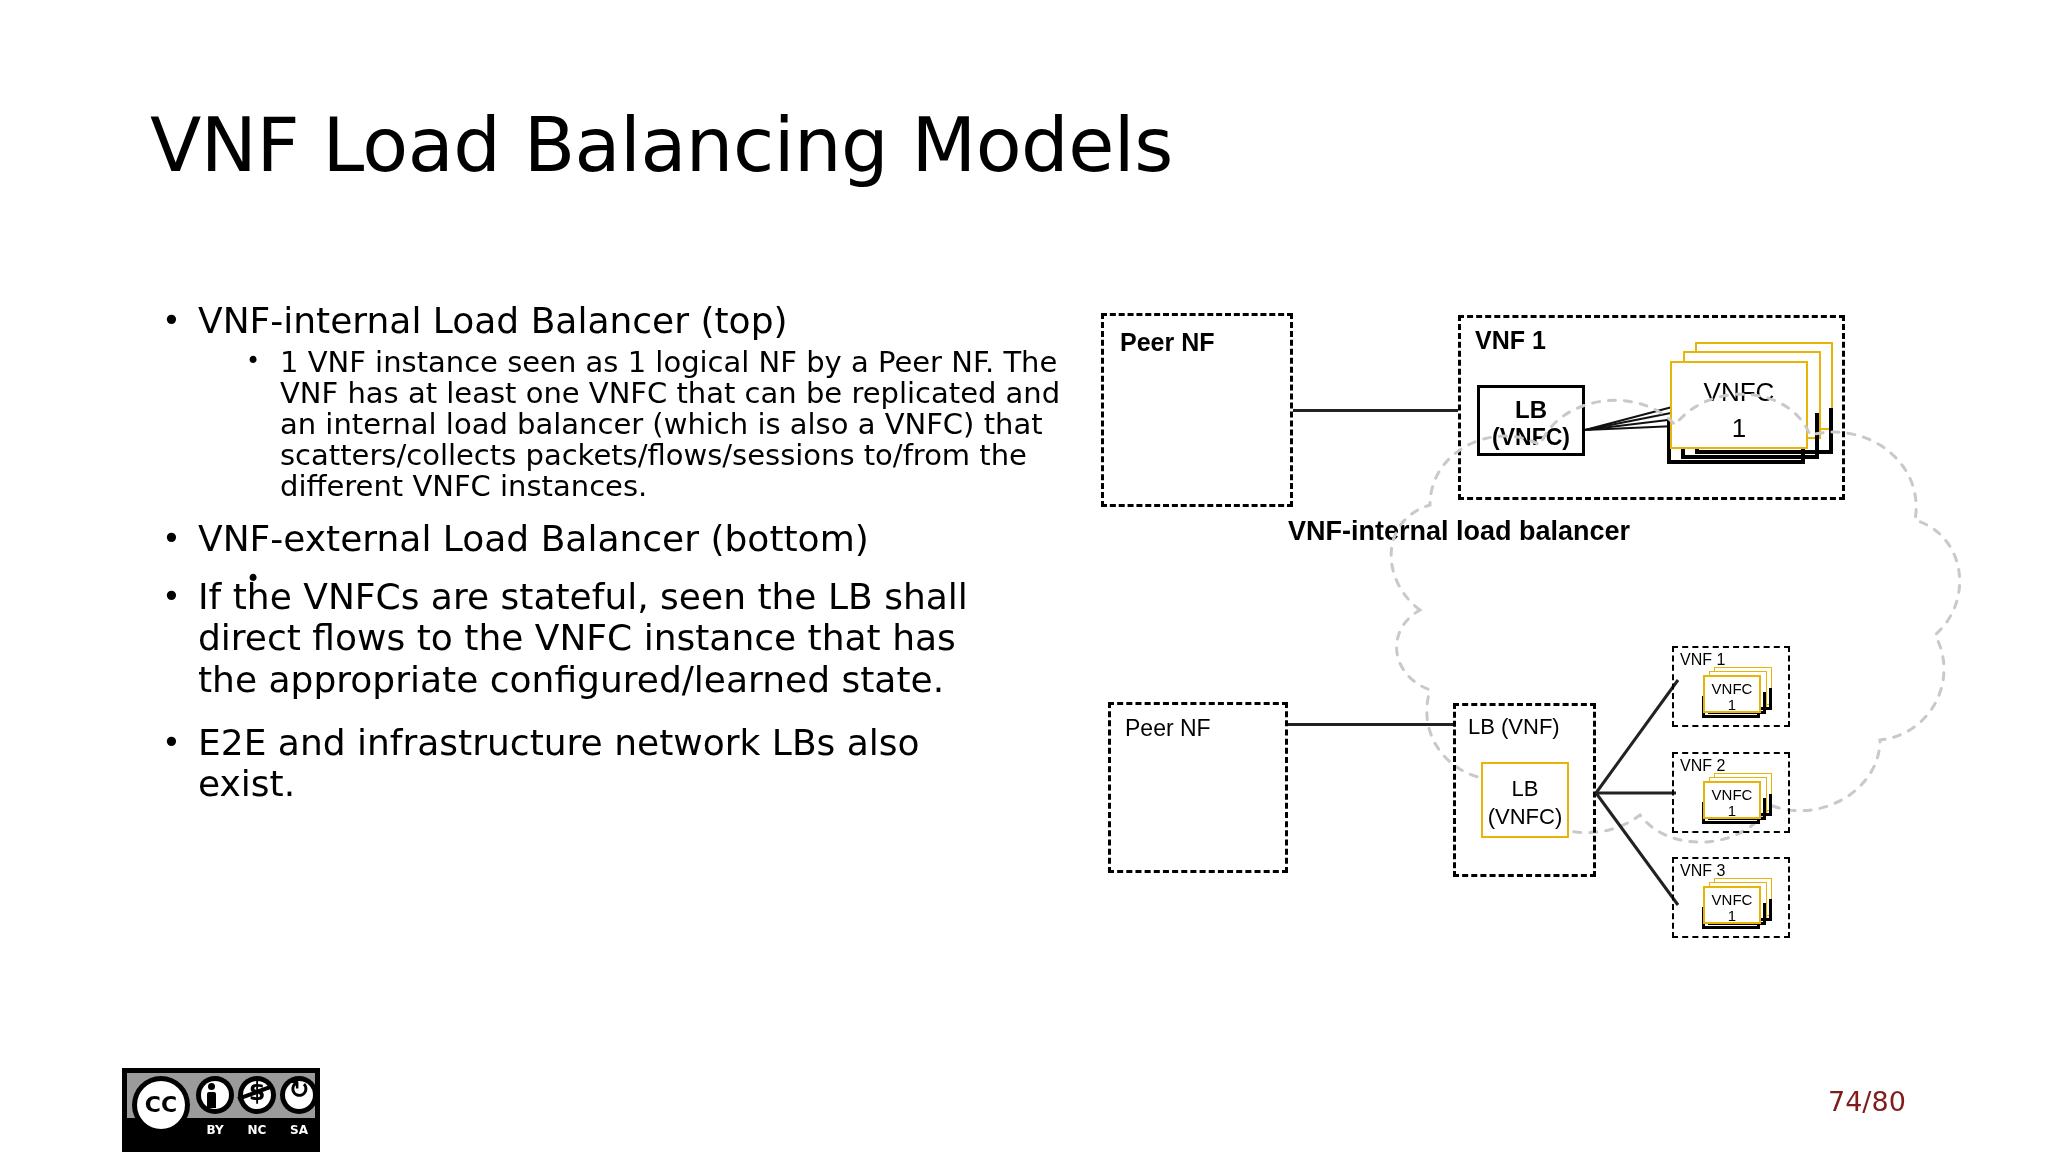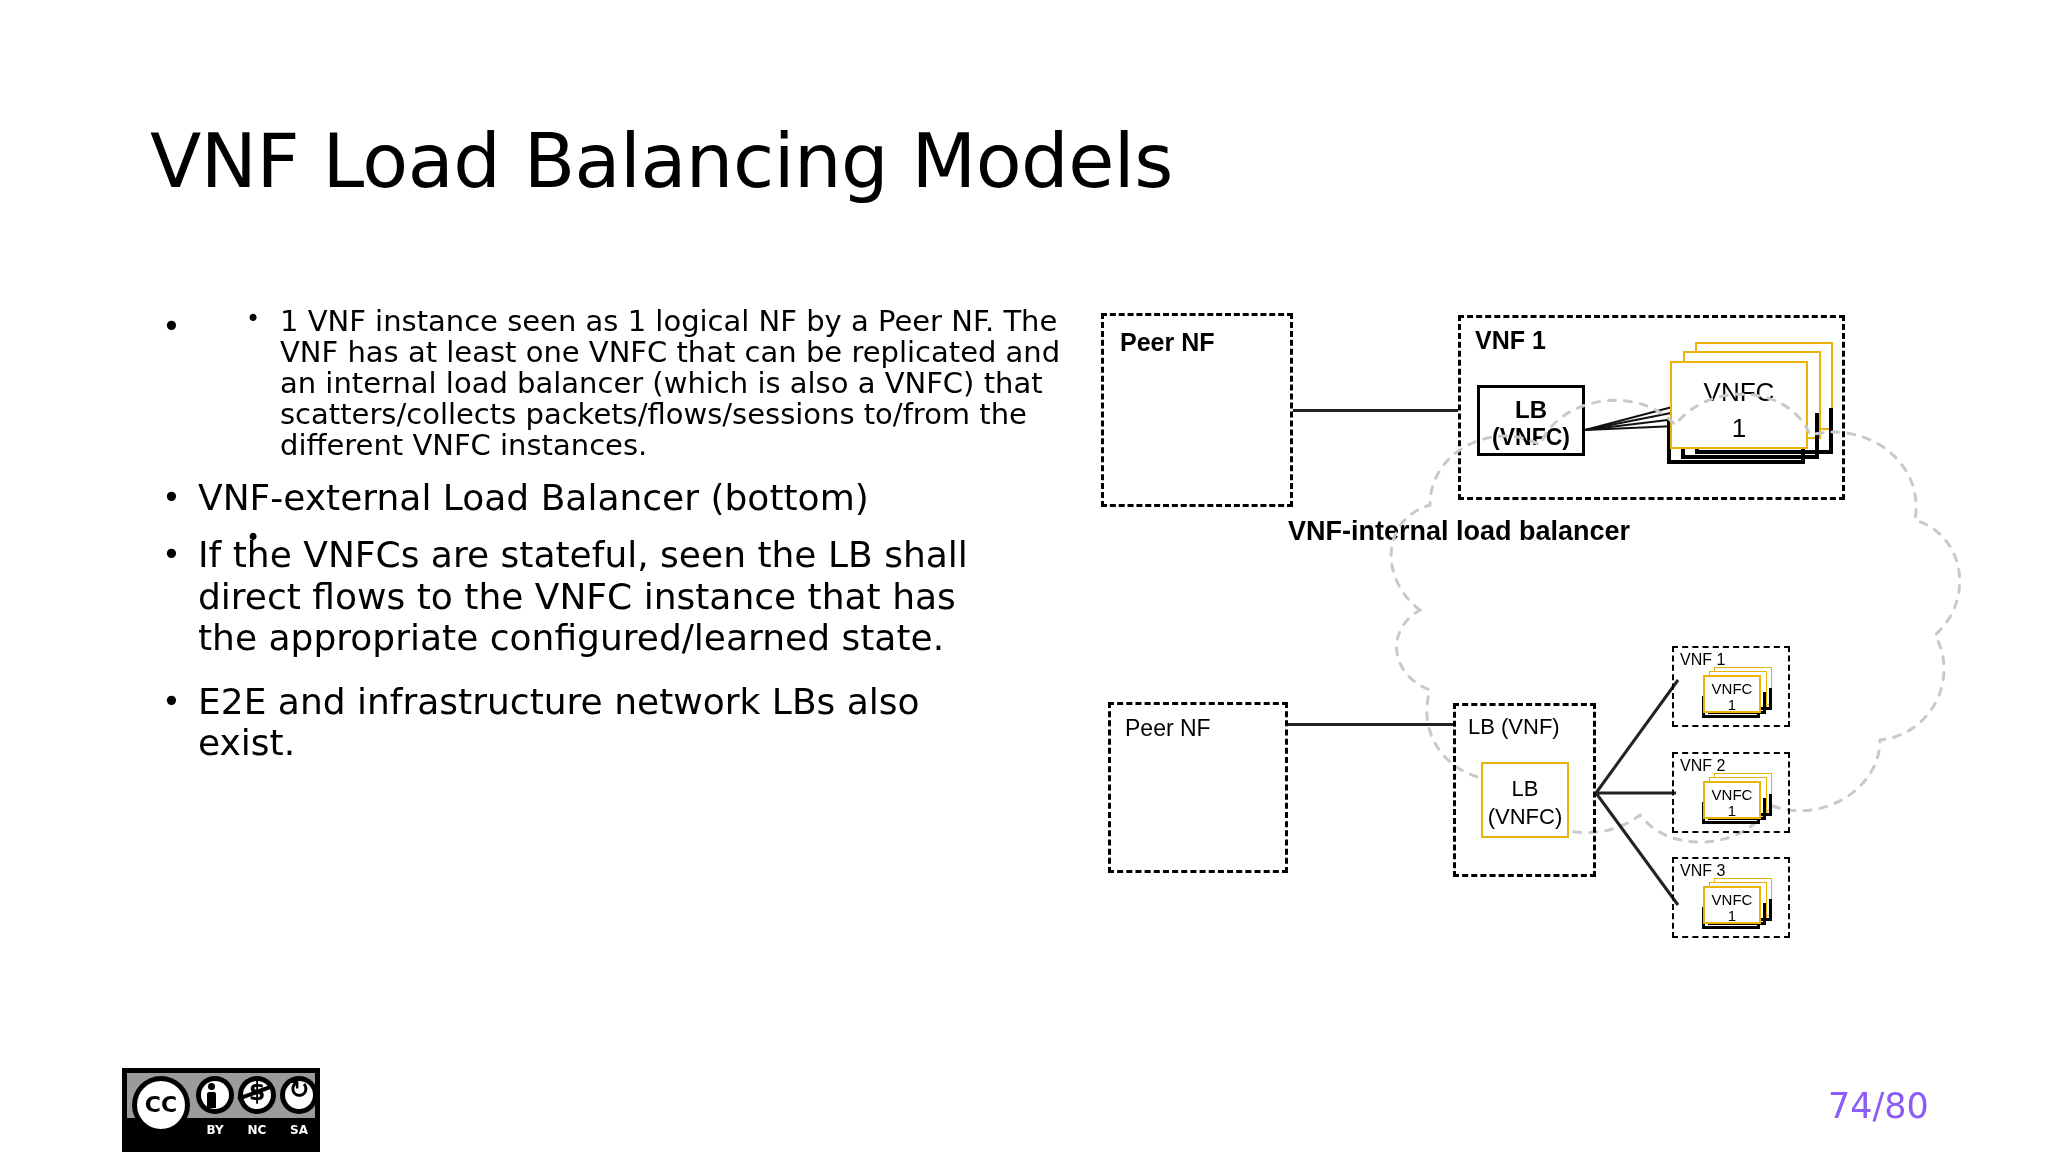--- a/index.html
+++ b/index.html
@@ -21,21 +21,20 @@
     position: absolute;
     left: 150px;
     top: 108px;
     font-size: 75px;
     font-weight: 400;
     letter-spacing: -0.5px;
     line-height: 1.0;
     color: #000;
     white-space: nowrap;
     font-family: "DejaVu Sans", sans-serif;
-    margin-top: 16px;
   }
 
   
   #body-column {
     position: absolute;
     left: 150px;
     top: 300px;
     width: 870px;
   }
   .bullet-l1 {
@@ -233,35 +232,36 @@
     top: 1px;
     line-height: 1;
     transform: scaleX(-1);
   }
 
   
   #page-number {
     position: absolute;
     left: 1828px;
     top: 1086px;
-    font-size: 35px;
-    font-family: "DejaVu Sans", sans-serif;
-    color: #8b5cf6;
+    font-size: 27px;
+    font-family: "DejaVu Sans", sans-serif;
+    color: #7f1d1d;
   }
 </style>
 </head>
 <body>
 
 <div id="slide-title">VNF Load Balancing Models</div>
 
 <div id="body-column">
 
   <div class="grp">
     <div class="bullet-l1">
       <span class="dot">•</span>
+      <span>VNF-internal Load Balancer (top)</span>
     </div>
     <div class="bullet-l2">
       <span class="dot">•</span>
       <span>1 VNF instance seen as 1 logical NF by a Peer NF. The VNF has at least one VNFC that can be replicated and an internal load balancer (which is also a VNFC) that scatters/collects packets/flows/sessions to/from the different VNFC instances.</span>
     </div>
   </div>
 
   <div class="grp">
     <div class="bullet-l1">
       <span class="dot">•</span>

